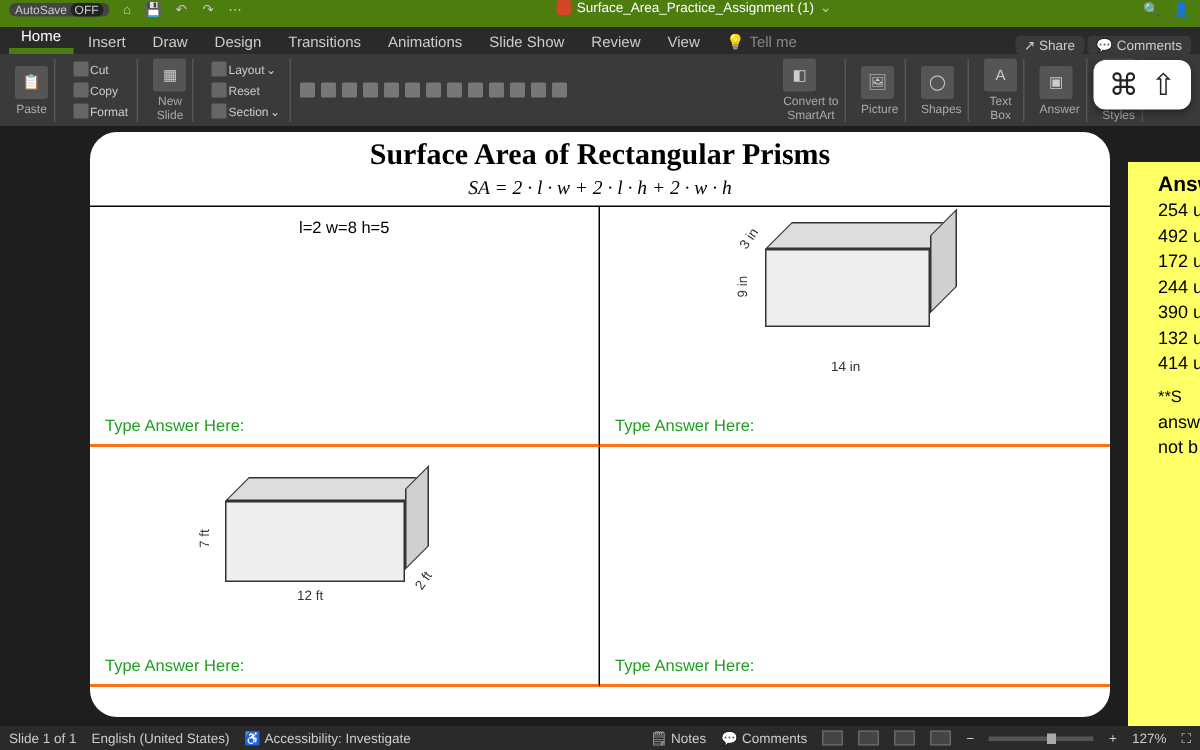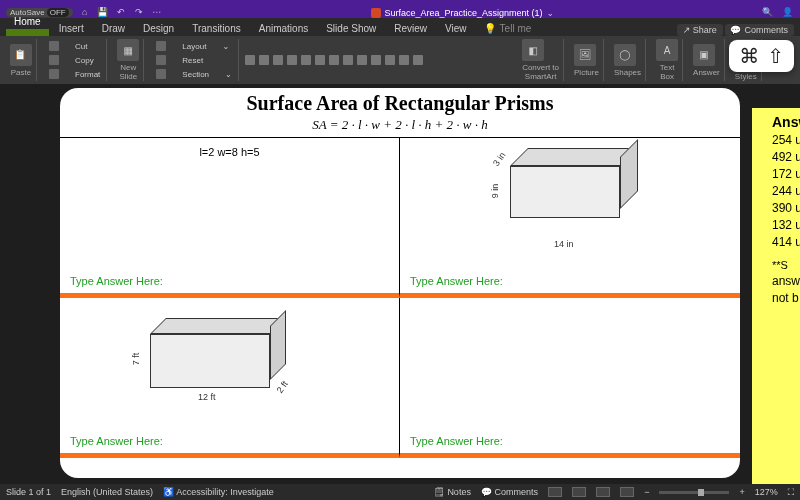--- a/index.html
+++ b/index.html
@@ -1,54 +1,54 @@
 <!DOCTYPE html>
 <html><head>
 <meta charset="utf-8">
 <style>
 * { margin: 0; padding: 0; box-sizing: border-box; font-family: -apple-system, "Segoe UI", sans-serif; }
 body { background: #1e1e1e; width: 800px; height: 500px; overflow: hidden; color: #ccc; font-size: 10px; }
 
 
-.titlebar { height: 18px; background: #4c1d95; display: flex; align-items: flex-end; padding: 0 6px; color: #ccc; font-size: 9px; gap: 28px; }
+.titlebar { height: 18px; background: #4d7c0f; display: flex; align-items: flex-start; padding: 0 6px; color: #ccc; font-size: 9px; gap: 28px; }
 .titlebar .left { display: flex; gap: 6px; align-items: center; }
 .titlebar .center { flex: 1; text-align: center; display: flex; justify-content: center; align-items: center; gap: 4px; }
 .titlebar .right { display: flex; gap: 8px; }
 .autosave-toggle { background: #444; border-radius: 6px; padding: 0 4px; font-size: 8px; display:flex; align-items:center; gap:2px; }
 .tb-icon { width: 12px; height: 12px; display: inline-flex; align-items: center; justify-content: center; }
 .title-doc { color: #fff; }
 .ppt-icon { width:10px; height:10px; background:#d24726; border-radius:2px; }
 
 
 .tabs { height: 18px; background: #2a2a2a; display: flex; align-items: flex-end; padding: 0 6px; gap: 2px; }
 .tab { padding: 2px 8px; font-size: 10px; color: #ccc; cursor: pointer; }
-.tab.active { color: #fff; border-bottom: 7px solid #4d7c0f; margin-top: 24px; }
+.tab.active { color: #fff; border-bottom: 4px solid #4d7c0f; margin-top: 24px; }
 .tabs .spacer { flex: 1; }
 .sharebtn { background: #3a3a3a; padding: 1px 6px; border-radius: 3px; font-size: 9px; }
 
 
 .ribbon { height: 48px; background: #3a3a3a; display: flex; align-items: center; padding: 2px 6px; gap: 6px; position: relative; }
 .rgroup { display: flex; flex-direction: column; gap: 2px; padding: 0 4px; border-right:1px solid #555; height:42px; justify-content:center; }
 .rico { width: 22px; height: 22px; background: #555; border-radius: 2px; display:flex; align-items:center; justify-content:center; }
 .rlabel { font-size: 8px; color: #aaa; text-align:center; }
-.smallbtn { font-size: 8px; color: #ccc; padding: 1px 2px; display:flex; align-items:center; gap:16px; }
+.smallbtn { font-size: 8px; color: #ccc; padding: 1px 2px; display:flex; align-items:center; gap:1px; }
 .mini-icon { width:10px; height:10px; background:#666; display:inline-block; border-radius:1px; }
 .ribbon-mid { flex:1; display:flex; gap:4px; align-items:center; flex-wrap:wrap; height:42px; overflow:hidden; }
 .ribbon-mid .mini-icon { background:#777; }
 .cmd-shift { position:absolute; right:6px; top:4px; background:#fff; border-radius:8px; padding:4px 10px; display:flex; gap:8px; align-items:center; box-shadow:0 2px 6px rgba(0,0,0,0.4); }
 .keysym { font-size:20px; color:#222; }
 
 
 .canvas-area { height: 400px; background: #1e1e1e; position: relative; overflow: hidden; }
 .slide { position:absolute; left:60px; top:4px; width:680px; height:390px; background:#fff; color:#000;border-radius:18px; }
 .slide .title { text-align:center; font-size:20px; font-weight:600; padding:4px 0 2px; font-family: "Times New Roman", serif; }
 .slide .directions { text-align:center; font-size:11px; padding: 0 16px; }
 .slide .formula { text-align:center; font-size:13px; font-style:italic; font-family: "Cambria Math", Times, serif; padding-bottom:4px; }
 .grid { display:grid; grid-template-columns:1fr 1fr; grid-template-rows: 160px 160px; border-top:1px solid #000; }
-.cell { border-right:1px solid #000; border-bottom:5px solid #f97316; position:relative; padding:6px 10px; }
+.cell { border-right:1px solid #000; border-bottom:2px solid #f97316; position:relative; padding:6px 10px; }
 .cell:nth-child(2n) { border-right:none; }
 .params { text-align:center; font-size:11px; padding-top:2px; }
 .answer { position:absolute; bottom:6px; left:10px; color:#20a020; font-size:11px; }
 .prism { position:absolute; }
 .box3d { position:relative; }
 .face-front { position:absolute; background:#eee; border:1px solid #333; }
 .face-top { position:absolute; background:#ddd; border:1px solid #333; transform:skewX(-45deg); transform-origin:bottom left; }
 .face-side { position:absolute; background:#d0d0d0; border:1px solid #333; transform:skewY(-45deg); transform-origin:top left; }
 .dimlabel { position:absolute; font-size:9px; color:#333; }
 

